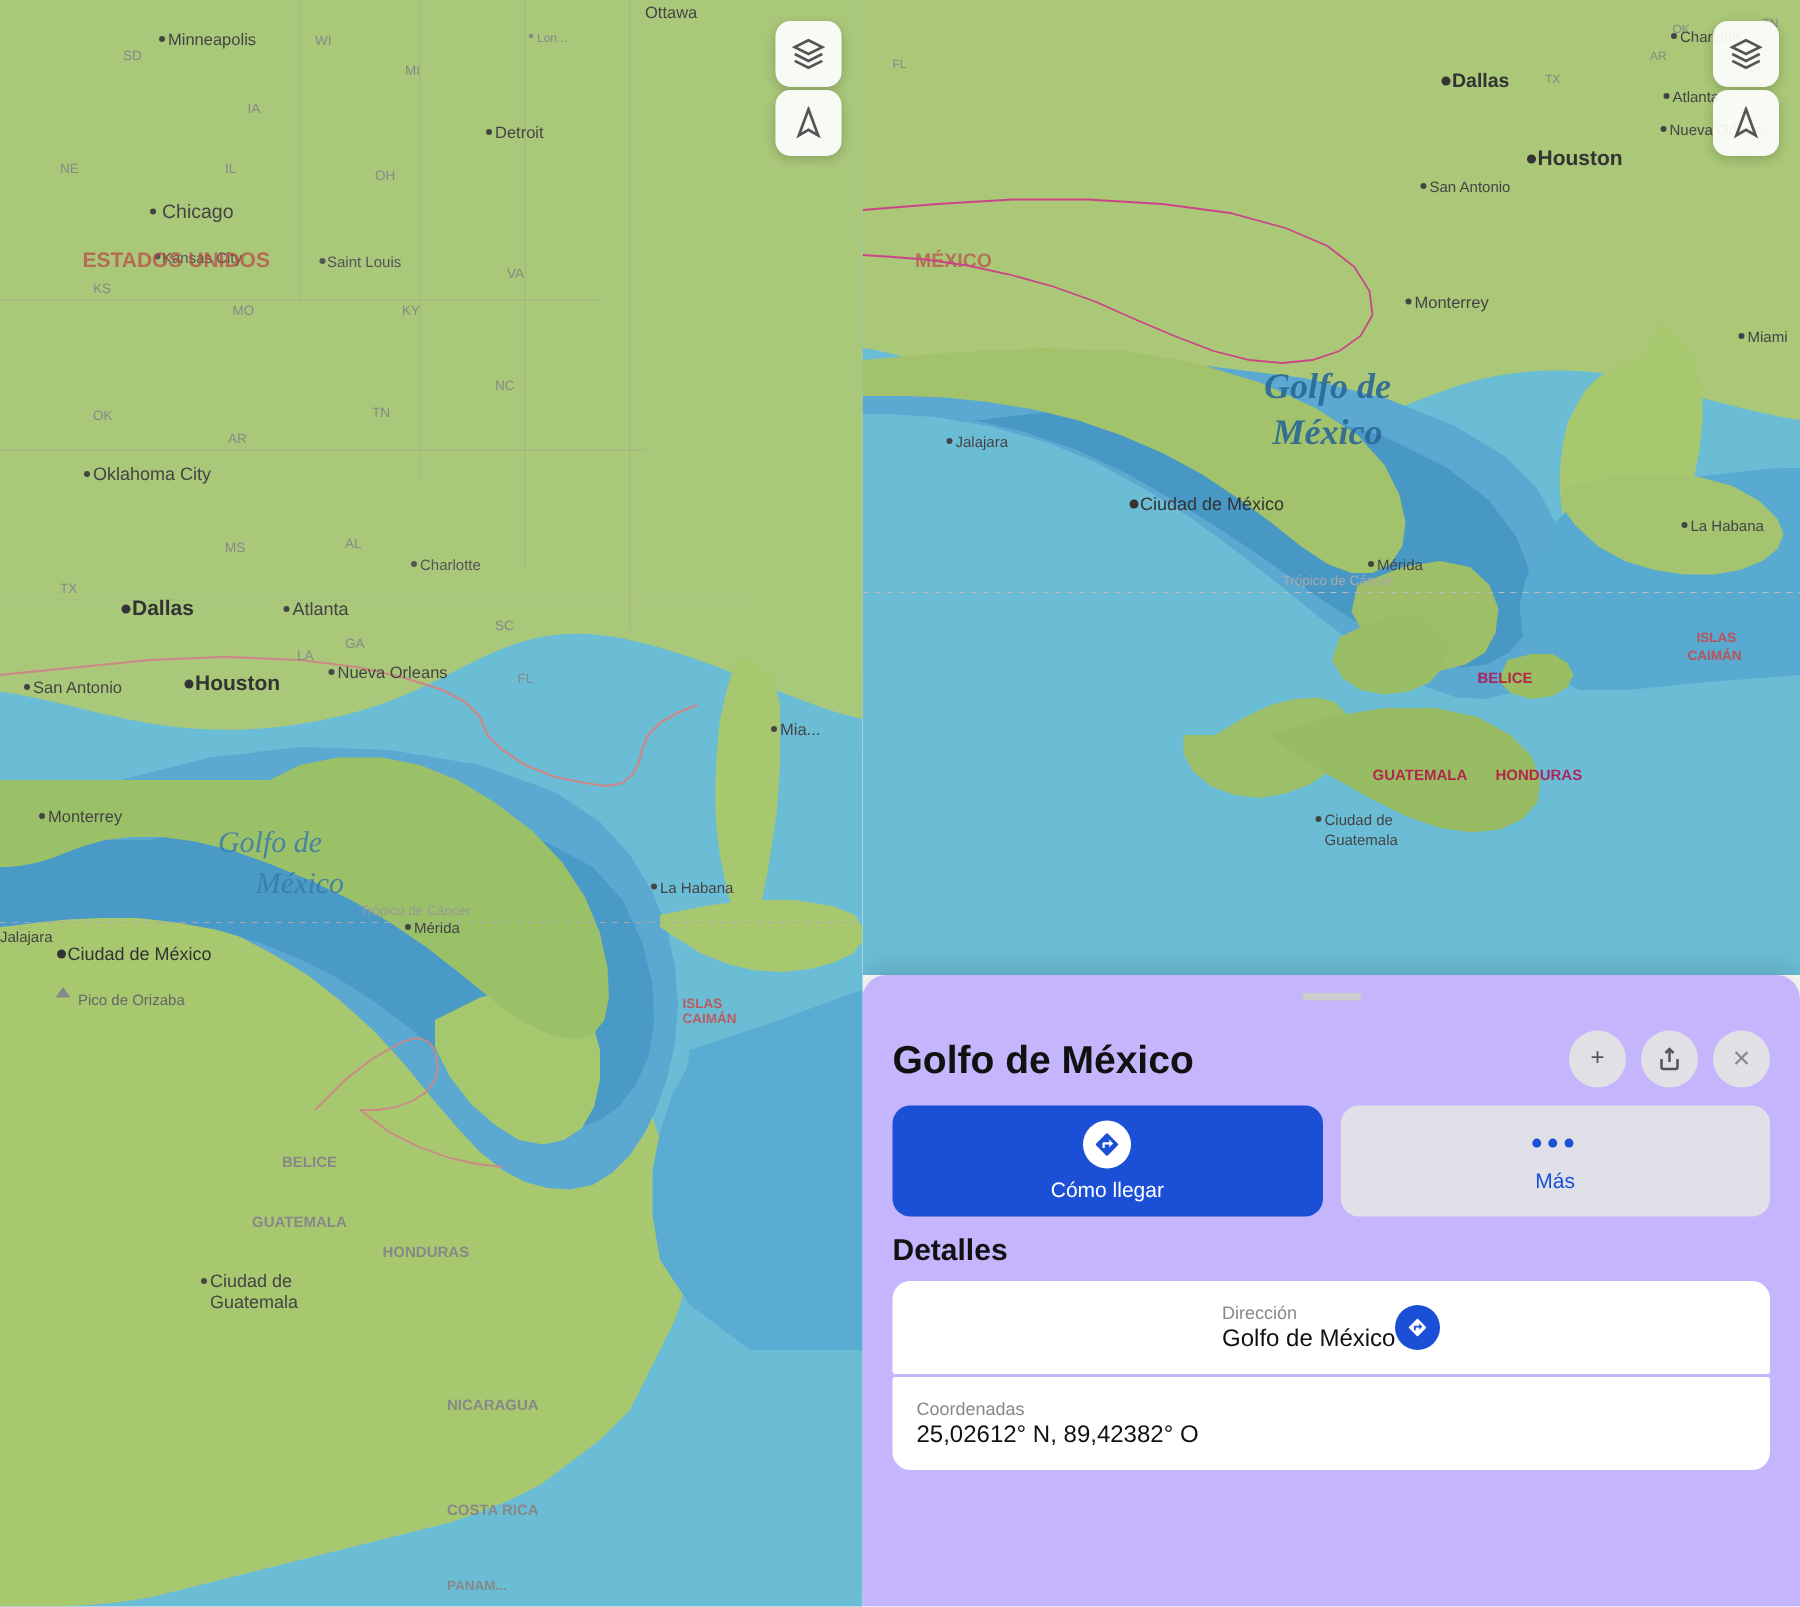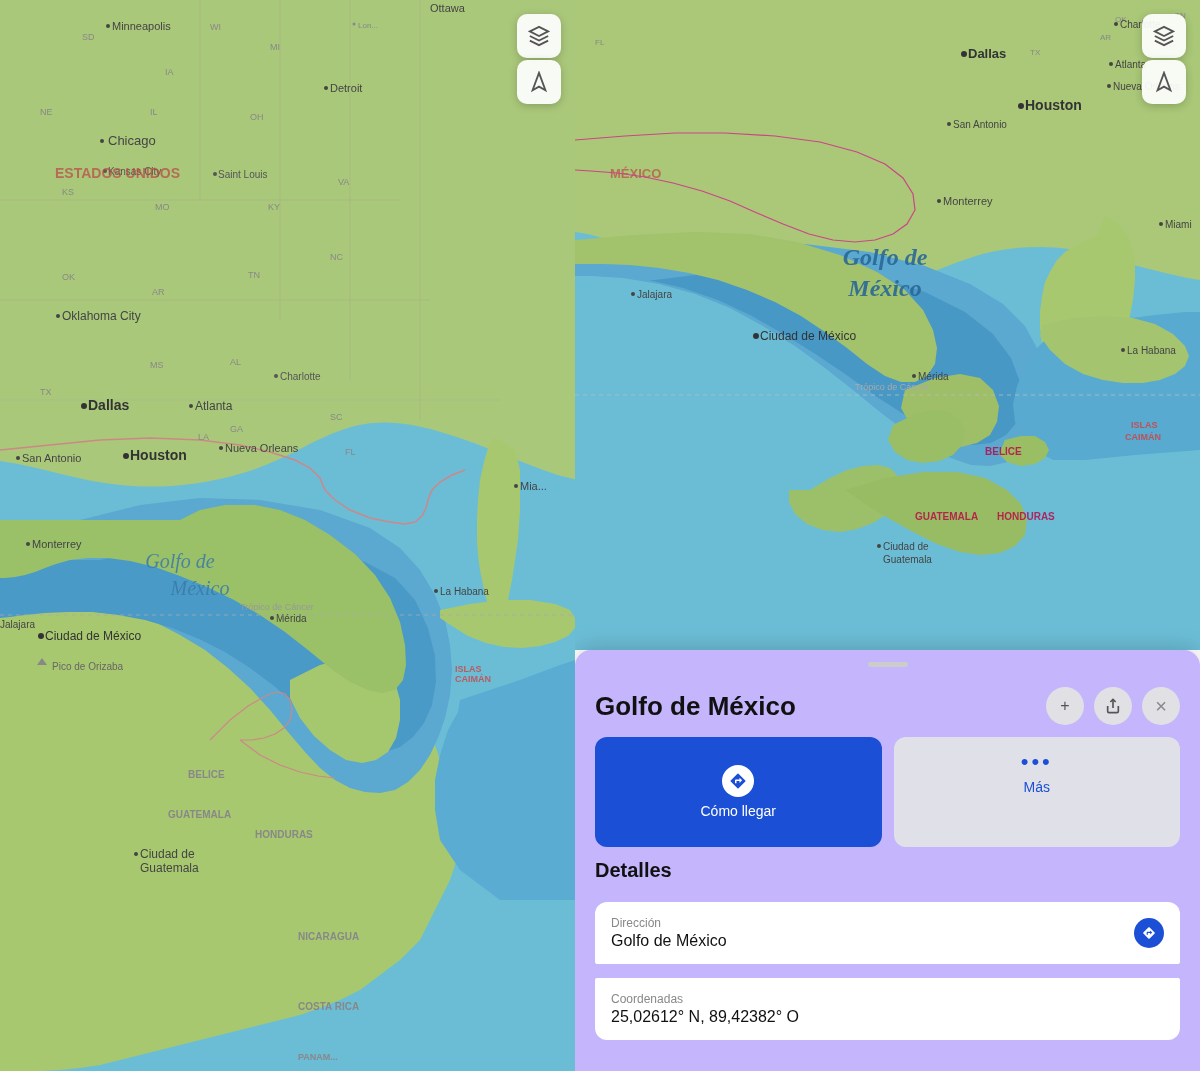--- a/index.html
+++ b/index.html
@@ -97,21 +97,21 @@
       display: flex;
       gap: 12px;
     }
 
     .btn-directions {
       flex: 1;
       background: #1a4fd6;
       color: white;
       border: none;
       border-radius: 12px;
-      padding: 28px 16px;
+      padding: 10px 16px;
       display: flex;
       flex-direction: column;
       align-items: center;
       gap: 6px;
       cursor: pointer;
       font-size: 14px;
       font-weight: 500;
     }
 
     .btn-directions .dir-icon {
@@ -147,21 +147,21 @@
     .dots {
       font-size: 22px;
       letter-spacing: 3px;
       color: #1a4fd6;
       line-height: 1;
     }
 
     .details-section {
       display: flex;
       flex-direction: column;
-      gap: 12px;
+      gap: 0;
     }
 
     .details-title {
       font-size: 20px;
       font-weight: 700;
       color: #111;
       margin-bottom: 8px;
     }
 
     .detail-card {
@@ -642,21 +642,21 @@
       </button>
       <button class="btn-more">
         <div class="dots">•••</div>
         <span>Más</span>
       </button>
     </div>
 
     <div class="details-section">
       <h2 class="details-title">Detalles</h2>
 
-      <div class="detail-card" style="border-radius:12px 12px 2px 2px; margin-bottom:2px;">
+      <div class="detail-card" style="border-radius:12px 12px 2px 2px; margin-bottom:2px;justify-content:center;">
         <div class="detail-text">
           <span class="detail-label">Dirección</span>
           <span class="detail-value">Golfo de México</span>
         </div>
         <div class="detail-nav-icon">
           <svg width="14" height="14" viewBox="0 0 24 24" fill="white">
             <path d="M21.71 11.29l-9-9a1 1 0 00-1.42 0l-9 9a1 1 0 000 1.42l9 9a1 1 0 001.42 0l9-9a1 1 0 000-1.42zM14 14.5V12h-4v3H8v-4a1 1 0 011-1h5V7.5l3.5 3.5-3.5 3.5z"></path>
           </svg>
         </div>
       </div>

